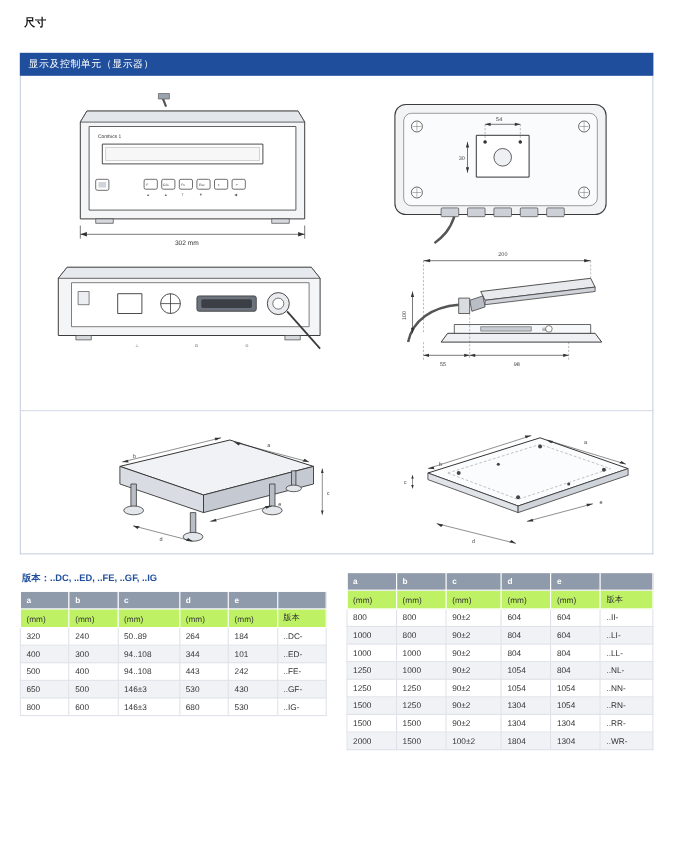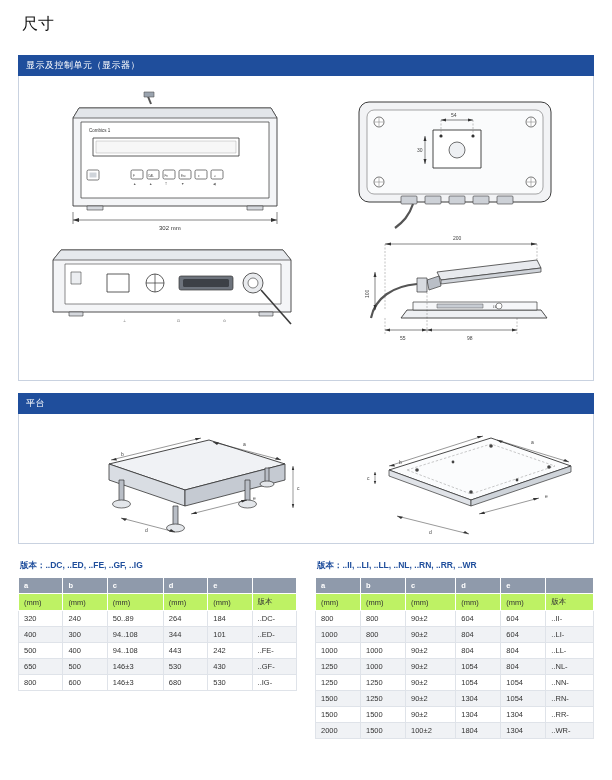--- a/index.html
+++ b/index.html
@@ -7,22 +7,22 @@
     margin: 0;
     width: 612px;
     height: 780px;
     background: #ffffff;
     font-family: "Liberation Sans", sans-serif;
     color: #222;
   }
   .page { position: relative; width: 612px; height: 780px; padding: 0 18px; }
 
   h1.page-title {
-    font-size: 16px;
-    font-weight: normal;
+    font-size: 10px;
+    font-weight: bold;
     margin: 14px 0 10px 4px;
     color: #111;
   }
 
   .section-bar {
     background: #1f4e9c;
     color: #ffffff;
     font-size: 9px;
     padding: 4px 8px;
     letter-spacing: .5px;
@@ -271,21 +271,20 @@
         <text class="mono-lbl-s" x="126" y="114">98</text>
 
         <line x1="44" y1="92" x2="44" y2="108" stroke="#333" stroke-width="0.3" stroke-dasharray="2,1.5"></line>
         <line x1="86" y1="66" x2="86" y2="108" stroke="#333" stroke-width="0.3" stroke-dasharray="2,1.5"></line>
         <line x1="176" y1="92" x2="176" y2="108" stroke="#333" stroke-width="0.3" stroke-dasharray="2,1.5"></line>
       </svg>
     </div>
 
   </div>
 
-  <div class="section-bar" style="margin-top:12px;">平台</div>
   <div class="section-body" style="height:130px;">
 
     <div class="fig" style="position:absolute; left:30px; top:8px;">
       <svg width="260" height="118" viewBox="0 0 260 118">
 
         <polygon points="60,42 160,18 236,42 136,68" fill="#f0f2f5" stroke="#333" stroke-width="0.9"></polygon>
 
         <polygon points="60,42 136,68 136,84 60,58" fill="#d9dde3" stroke="#333" stroke-width="0.8"></polygon>
 
         <polygon points="136,68 236,42 236,58 136,84" fill="#c5cad2" stroke="#333" stroke-width="0.8"></polygon>
@@ -438,21 +437,20 @@
             <td>146±3</td>
             <td>680</td>
             <td>530</td>
             <td>..IG-</td>
           </tr>
         </tbody>
       </table>
     </div>
 
     <div class="tbl-col">
-      <div class="ver-head">版本：..II, ..LI, ..LL, ..NL, ..RN, ..RR, ..WR</div>
       <table class="dim">
         <thead class="h1row">
           <tr>
             <th>a</th>
             <th>b</th>
             <th>c</th>
             <th>d</th>
             <th>e</th>
             <th></th>
           </tr>

